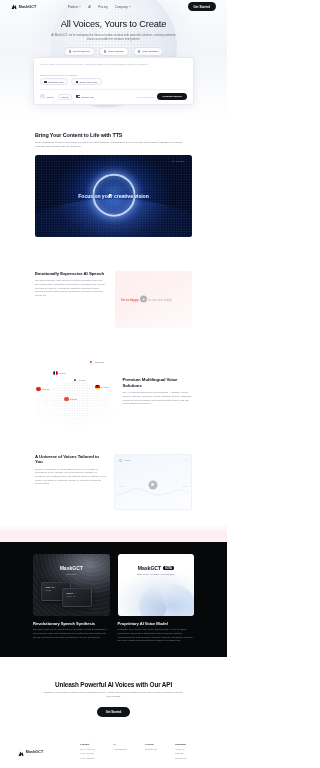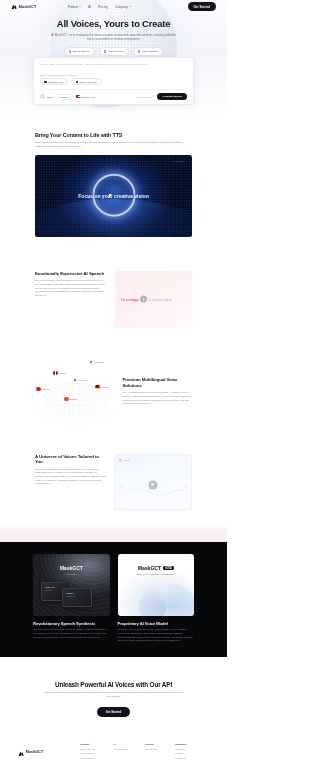--- a/index.html
+++ b/index.html
@@ -55,21 +55,21 @@
   }
   .caret { width:0;height:0;border-left:1.1px solid transparent;border-right:1.1px solid transparent;border-top:1.4px solid #8a909c; }
   .nav-cta {
     background:#121417; color:#fff; font-size:2.9px; font-weight:600;
     padding:2.3px 6px; border-radius:9px; letter-spacing:.08px; white-space:nowrap;
     margin-left:auto;
   }
 
   .hero-inner { position:relative; z-index:4; padding-top:6px; text-align:center; }
   .hero-title {
-    font-size:9.4px; font-weight:700; letter-spacing:-.18px; color:#10131a; line-height:1.1;
+    font-size:9.4px; font-weight:400; letter-spacing:-.18px; color:#10131a; line-height:1.1;
   }
   .hero-sub {
     margin:3.2px auto 0; width:128px; font-size:2.85px; line-height:1.55;
     color:#6d7482;
   }
   .hero-pills { margin-top:6px; display:flex; justify-content:center; gap:4px; }
   .pill {
     display:flex; align-items:center; gap:1.8px;
     background:rgba(255,255,255,.86); border:.4px solid #dfe3ec;
     border-radius:8px; padding:1.8px 4.2px;

